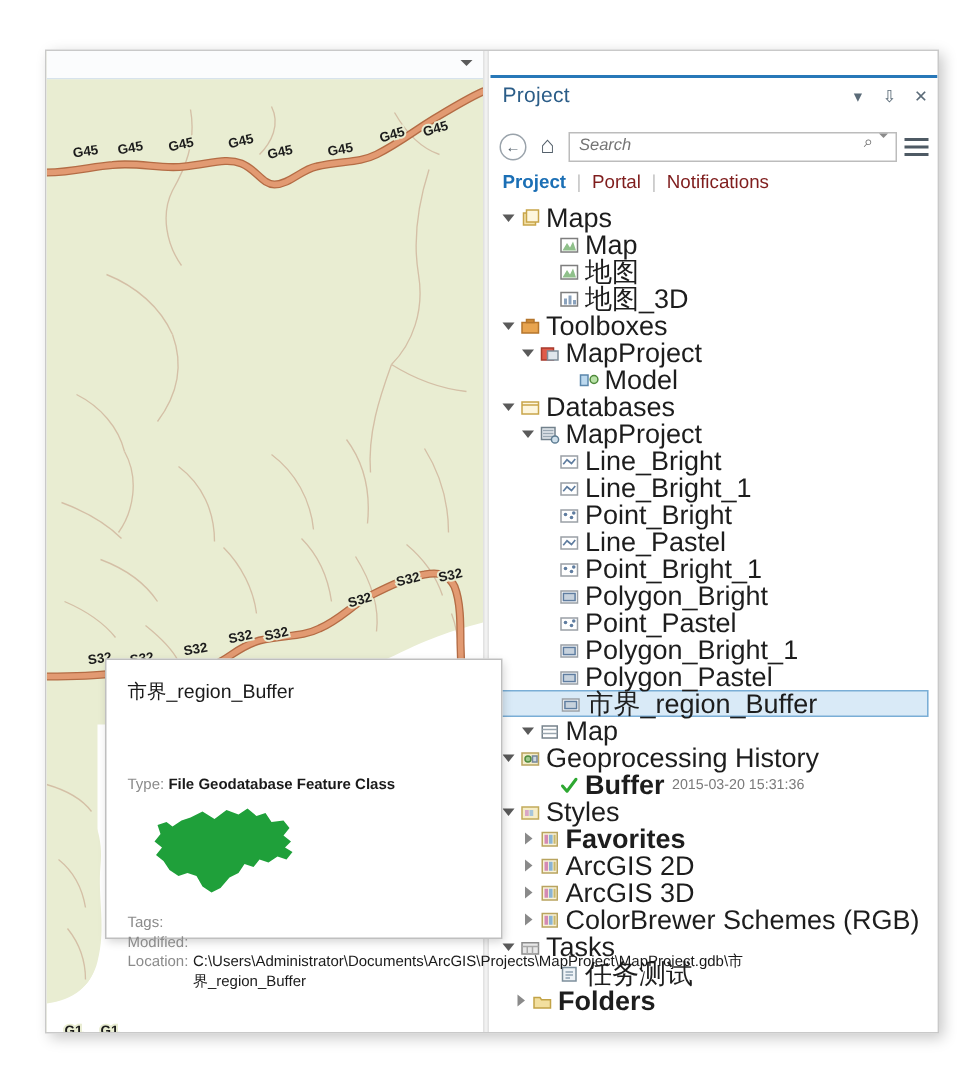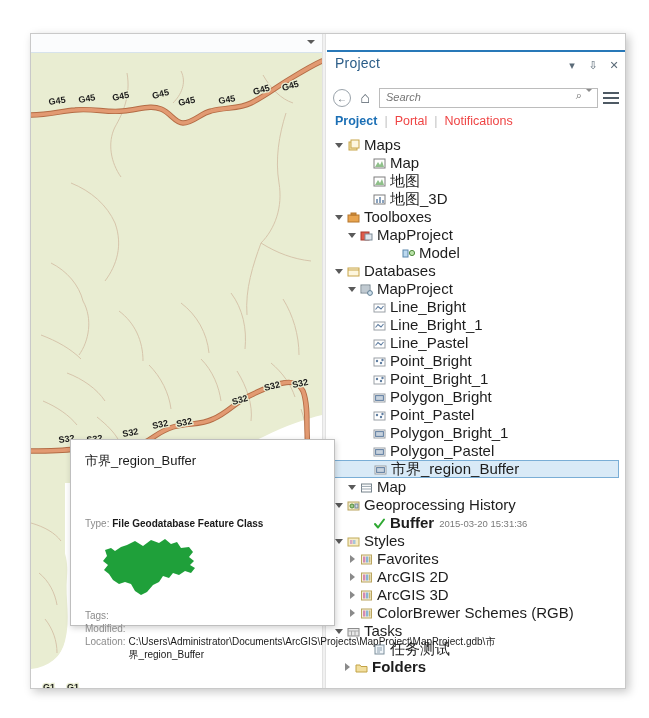--- a/index.html
+++ b/index.html
@@ -178,21 +178,21 @@
   .hamburger span { display: block; height: 2px; background: #4e5a64; }
 
   .tabs-row {
     position: absolute;
     left: 8px; top: 64px;
     display: flex;
     align-items: center;
     font-size: 12.5px;
   }
   .tab {
-    color: #ef4444;
+    color: #7f1d1d;
     padding: 0 7px;
   }
   .tab.active {
     color: #1b6fb5;
     font-weight: bold;
     padding-left: 0;
   }
   .tab-sep { color: #c3c3c3; }
 
   
@@ -234,21 +234,21 @@
     border-top: 4px solid transparent;
     border-bottom: 4px solid transparent;
     border-left: 5px solid #8a8a8a;
   }
   .t-icon {
     width: 16px; height: 16px;
     flex: 0 0 auto;
     margin-right: 3px;
     display: flex; align-items: center; justify-content: center;
   }
-  .t-label { font-size: 15px; line-height: 14px; }
+  .t-label { font-size: 18px; line-height: 14px; }
   .t-sub {
     font-size: 9.5px;
     color: #7a7a7a;
     margin-left: 5px;
   }
   .bold { font-weight: bold; }
 
   
   .info-card {
     position: absolute;
@@ -528,21 +528,21 @@
               <div class="t-open"></div>
             </div>
             <div class="t-icon">
               <svg width="15" height="15" viewBox="0 0 15 15">
                 <rect x="2" y="4" width="8" height="8" fill="#e05b4a" stroke="#a83a2c"></rect>
                 <rect x="6" y="6" width="7" height="6" fill="#dfe6ec" stroke="#7e8d99"></rect>
               </svg>
             </div>
             <span class="t-label">MapProject</span>
           </div>
-          <div class="tree-row" style="padding-left: 61px;">
+          <div class="tree-row" style="padding-left: 45px;">
             <div class="twisty"></div>
             <div class="t-icon">
               <svg width="15" height="15" viewBox="0 0 15 15">
                 <rect x="2" y="4" width="5" height="7" fill="#bcd9ef" stroke="#5b87ac"></rect>
                 <circle cx="11" cy="7" r="2.6" fill="#b9e2a8" stroke="#4f8a3c"></circle>
               </svg>
             </div>
             <span class="t-label">Model</span>
           </div>
           <div class="tree-row" style="padding-left: 6px;">
@@ -588,42 +588,42 @@
                 <path d="M3.5,9.5 L6,6.5 L9,9 L11.5,6" stroke="#5f7da0" fill="none" stroke-width="1.1"></path>
               </svg>
             </div>
             <span class="t-label">Line_Bright_1</span>
           </div>
           <div class="tree-row" style="padding-left: 32px;">
             <div class="twisty"></div>
             <div class="t-icon">
               <svg width="15" height="15" viewBox="0 0 15 15">
                 <rect x="2" y="4" width="11" height="8" fill="#fff" stroke="#9aa0a6"></rect>
-                <path d="M3.5,9.5 L6,6.5 L9,9 L11.5,6" stroke="#5f7da0" fill="none" stroke-width="1.1"></path>
-              </svg>
-            </div>
-            <span class="t-label">Line_Pastel</span>
-          </div>
-          <div class="tree-row" style="padding-left: 32px;">
-            <div class="twisty"></div>
-            <div class="t-icon">
-              <svg width="15" height="15" viewBox="0 0 15 15">
-                <rect x="2" y="4" width="11" height="8" fill="#fff" stroke="#9aa0a6"></rect>
                 <circle cx="5" cy="7" r="1.2" fill="#5f7da0"></circle>
                 <circle cx="9" cy="9" r="1.2" fill="#5f7da0"></circle>
                 <circle cx="10.5" cy="6" r="1.2" fill="#5f7da0"></circle>
               </svg>
             </div>
             <span class="t-label">Point_Bright</span>
           </div>
           <div class="tree-row" style="padding-left: 32px;">
             <div class="twisty"></div>
             <div class="t-icon">
               <svg width="15" height="15" viewBox="0 0 15 15">
                 <rect x="2" y="4" width="11" height="8" fill="#fff" stroke="#9aa0a6"></rect>
+                <path d="M3.5,9.5 L6,6.5 L9,9 L11.5,6" stroke="#5f7da0" fill="none" stroke-width="1.1"></path>
+              </svg>
+            </div>
+            <span class="t-label">Line_Pastel</span>
+          </div>
+          <div class="tree-row" style="padding-left: 32px;">
+            <div class="twisty"></div>
+            <div class="t-icon">
+              <svg width="15" height="15" viewBox="0 0 15 15">
+                <rect x="2" y="4" width="11" height="8" fill="#fff" stroke="#9aa0a6"></rect>
                 <circle cx="5" cy="7" r="1.2" fill="#5f7da0"></circle>
                 <circle cx="9" cy="9" r="1.2" fill="#5f7da0"></circle>
                 <circle cx="10.5" cy="6" r="1.2" fill="#5f7da0"></circle>
               </svg>
             </div>
             <span class="t-label">Point_Bright_1</span>
           </div>
           <div class="tree-row" style="padding-left: 32px;">
             <div class="twisty"></div>
             <div class="t-icon">
@@ -717,21 +717,21 @@
             </div>
             <div class="t-icon">
               <svg width="15" height="15" viewBox="0 0 15 15">
                 <rect x="2" y="4" width="11" height="8" fill="#f6edc8" stroke="#c2ab59"></rect>
                 <rect x="4" y="6" width="2.5" height="4" fill="#d9a7c6"></rect>
                 <rect x="7" y="6" width="2.5" height="4" fill="#a7c6d9"></rect>
               </svg>
             </div>
             <span class="t-label">Styles</span>
           </div>
-          <div class="tree-row" style="padding-left: 19px;">
+          <div class="tree-row" style="padding-left: 19px; font-weight: bold;">
             <div class="twisty">
               <div class="t-closed"></div>
             </div>
             <div class="t-icon">
               <svg width="15" height="15" viewBox="0 0 15 15">
                 <rect x="2.5" y="3" width="10" height="9" fill="#f8f2da" stroke="#b9a45f"></rect>
                 <rect x="4" y="4.5" width="2.4" height="6" fill="#d48ab4"></rect>
                 <rect x="7" y="4.5" width="2.4" height="6" fill="#8ab4d4"></rect>
                 <rect x="10" y="4.5" width="1.4" height="6" fill="#c9b86e"></rect>
               </svg>

